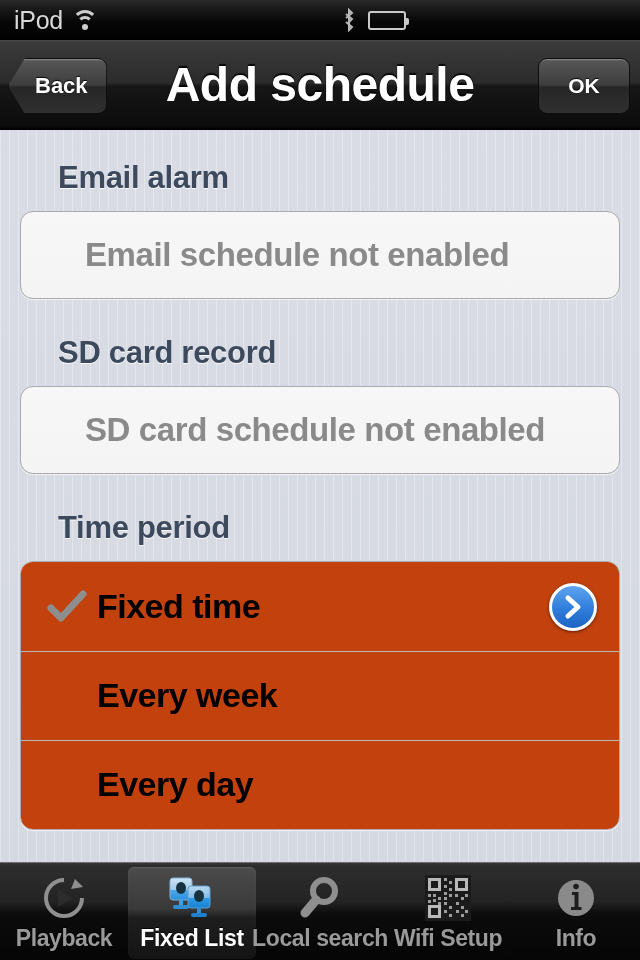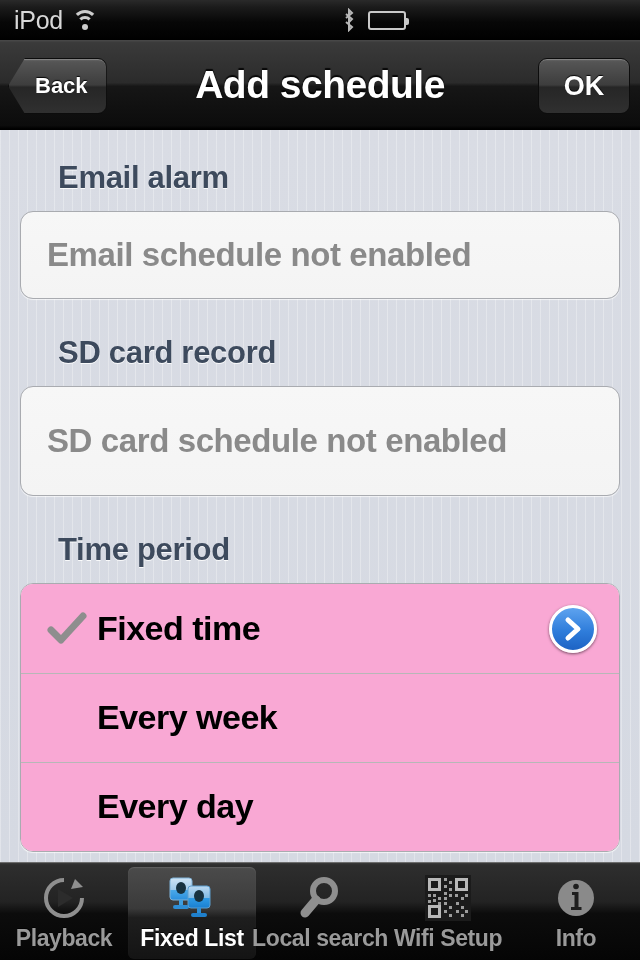--- a/index.html
+++ b/index.html
@@ -64,41 +64,41 @@
 
   
   .navbar{
     position:absolute; top:40px; left:0;
     width:640px; height:90px;
     background:linear-gradient(to bottom,#4a4a4a 0%,#3a3a3a 3%,#2b2b2b 48%,#161616 52%,#0c0c0c 96%,#000 100%);
     border-bottom:1px solid #000;
     display:flex; align-items:center; justify-content:center;
   }
   .nav-title{
-    font-size:39px; font-weight:700; color:#fff;
+    font-size:48px; font-weight:700; color:#fff;
     text-shadow:0 -2px 1px rgba(0,0,0,.85);
     letter-spacing:-.5px;
   }
   .btn-back{
     position:absolute; left:8px; top:18px;
     height:56px; padding:0 18px 0 26px;
     display:flex; align-items:center; justify-content:center;
     color:#fff; font-size:22px; font-weight:700;
     text-shadow:0 -1px 1px rgba(0,0,0,.9);
     background:linear-gradient(to bottom,#6b6b6b 0%,#555 5%,#3d3d3d 48%,#262626 52%,#303030 100%);
     border:1px solid #0c0c0c;
     border-radius:6px 9px 9px 6px;
     clip-path:polygon(0% 50%, 17px 0%, 100% 0%, 100% 100%, 17px 100%);
     box-shadow:inset 0 1px 0 rgba(255,255,255,.18);
   }
   .btn-ok{
     position:absolute; right:10px; top:18px;
     min-width:92px; height:56px; padding:0 16px;
     display:flex; align-items:center; justify-content:center;
-    color:#fff; font-size:27px; font-weight:700;
+    color:#fff; font-size:21px; font-weight:700;
     text-shadow:0 -1px 1px rgba(0,0,0,.9);
     background:linear-gradient(to bottom,#6b6b6b 0%,#555 5%,#3d3d3d 48%,#262626 52%,#303030 100%);
     border:1px solid #0c0c0c; border-radius:9px;
     box-shadow:inset 0 1px 0 rgba(255,255,255,.18);
   }
 
   
   .content{
     position:absolute; top:130px; left:0;
     width:640px; height:732px;
@@ -122,36 +122,37 @@
     background:linear-gradient(to bottom,#f7f7f7 0%,#f4f4f4 100%);
     border:1px solid #a9abb0;
     border-radius:13px;
     box-shadow:0 1px 1px rgba(255,255,255,.7);
     display:flex; align-items:center;
     padding-left:26px;
   }
   .cell-flat .txt{
     font-size:33px; font-weight:700; color:#8a8a8a;
     letter-spacing:-.4px;
+    margin-left:38px;
   }
 
   
   .group{
     margin:0 20px;
     background:#fff;
     border:1px solid #a9abb0;
     border-radius:13px;
     overflow:hidden;
     box-shadow:0 1px 1px rgba(255,255,255,.7);
   }
   .row{
     height:89px;
     display:flex; align-items:center;
     position:relative;
-    background:#f9a8d4;
+    background:#c2410c;
   }
   .row + .row:before{
     content:""; position:absolute; left:0; right:0; top:0;
     height:1px; background:#b7b7b7;
   }
   .row .check{
     width:60px; display:flex; align-items:center; justify-content:center;
     margin-left:16px;
   }
   .row .label{
@@ -231,21 +232,21 @@
   </div>
 
   <div class="content">
 
     <div class="sec-header" style="margin-top:30px;">Email alarm</div>
     <div class="cell-flat" style="height:88px; margin-top:15px;">
       <span class="txt">Email schedule not enabled</span>
     </div>
 
     <div class="sec-header" style="margin-top:36px;">SD card record</div>
-    <div class="cell-flat" style="height:110px; margin-top:15px;">
+    <div class="cell-flat" style="height:88px; margin-top:15px;">
       <span class="txt">SD card schedule not enabled</span>
     </div>
 
     <div class="sec-header" style="margin-top:36px;">Time period</div>
     <div class="group" style="margin-top:15px;">
 
       <div class="row">
         <span class="check">
           <svg width="40" height="34" viewBox="0 0 40 34">
             <path d="M4 18 L14 28 L36 4" fill="none" stroke="#8e8e8e" stroke-width="7" stroke-linecap="round" stroke-linejoin="round"></path>

